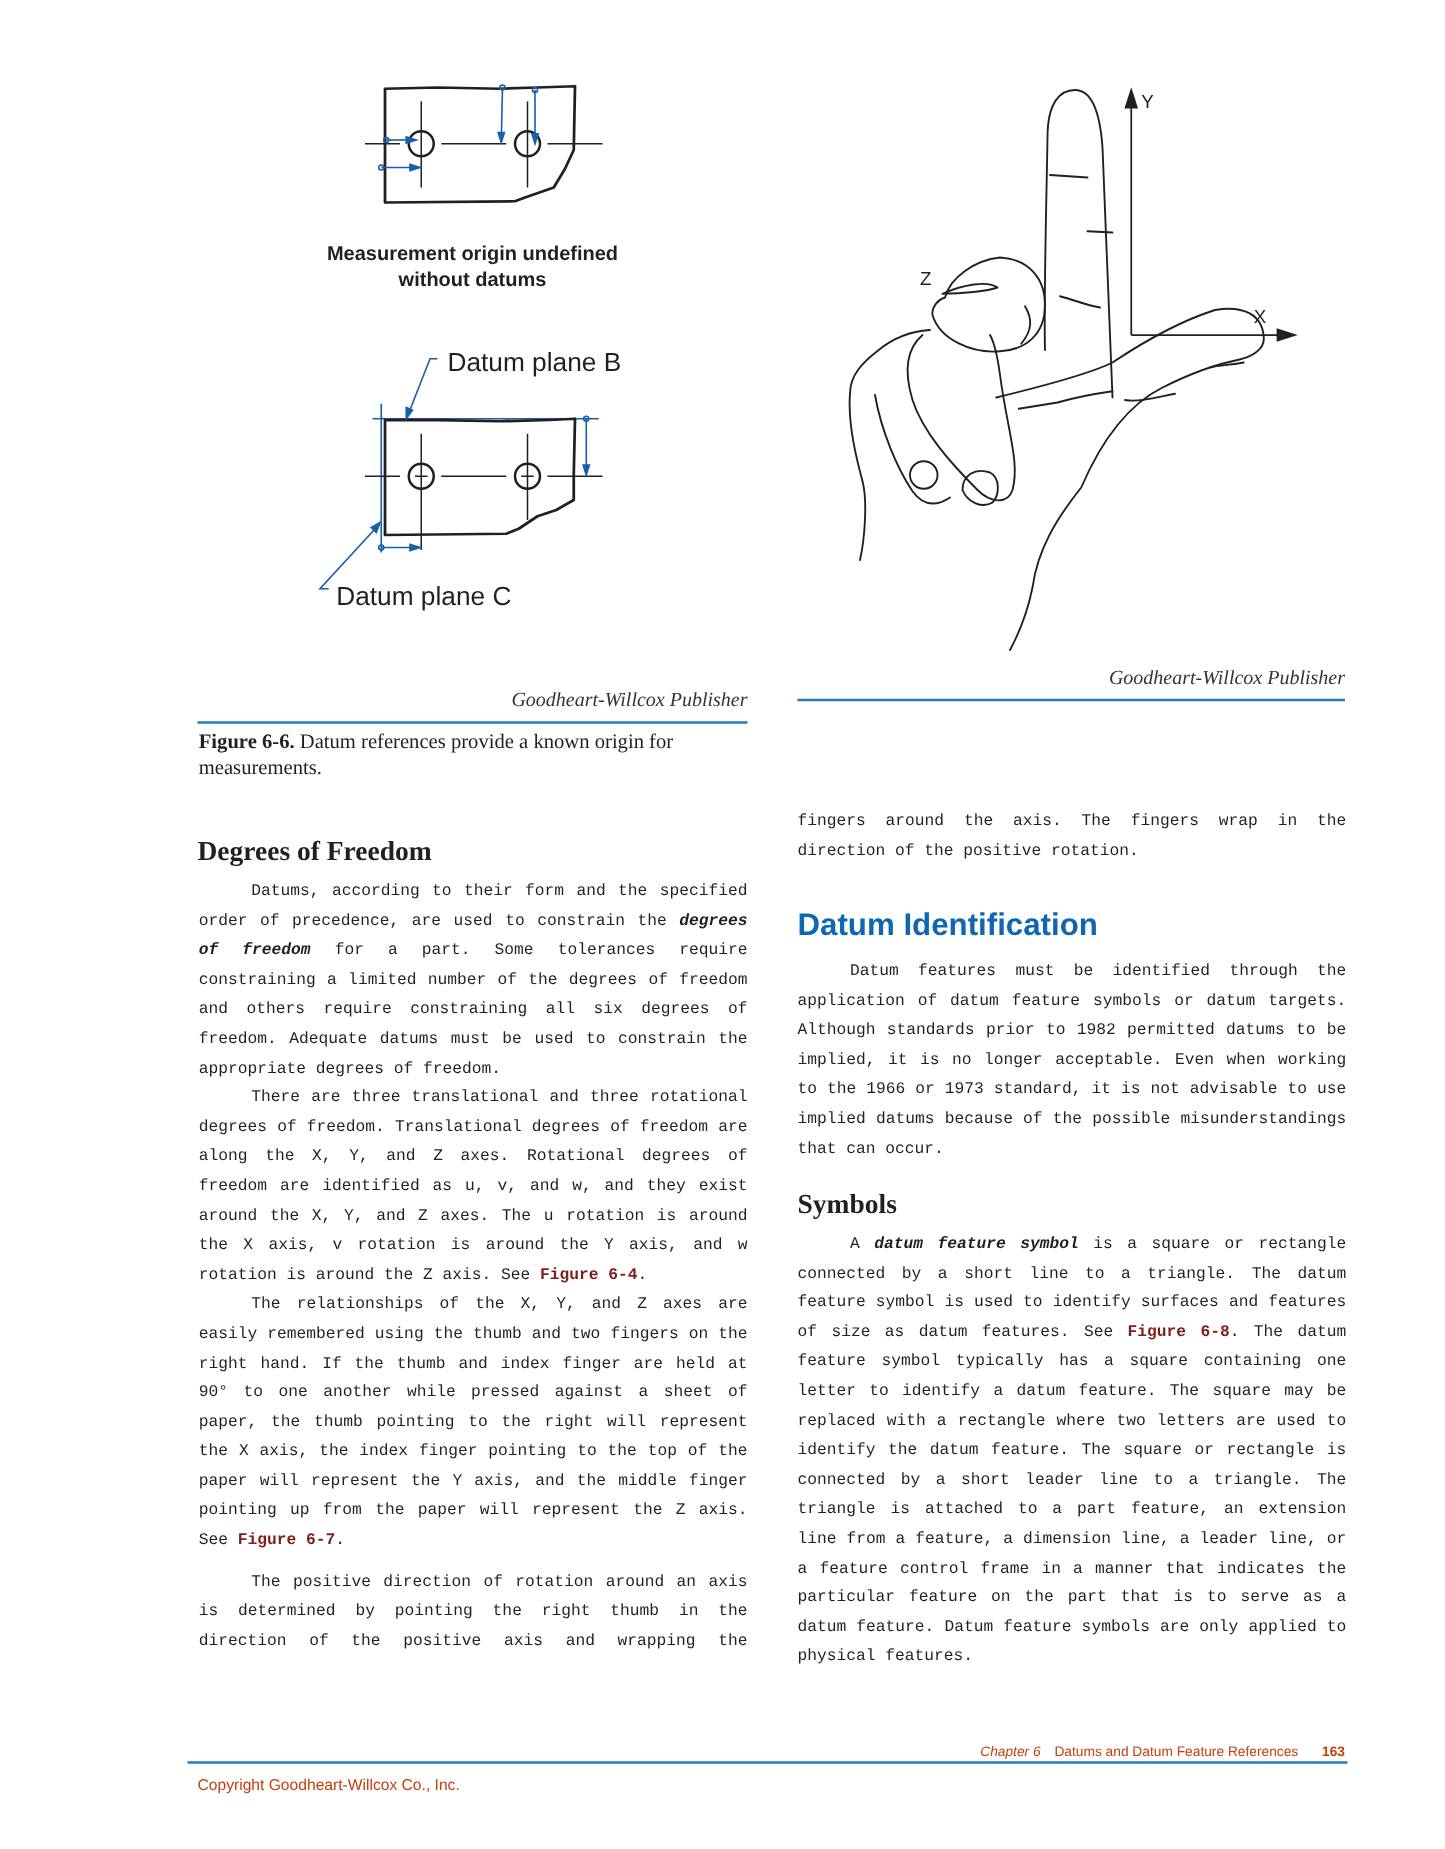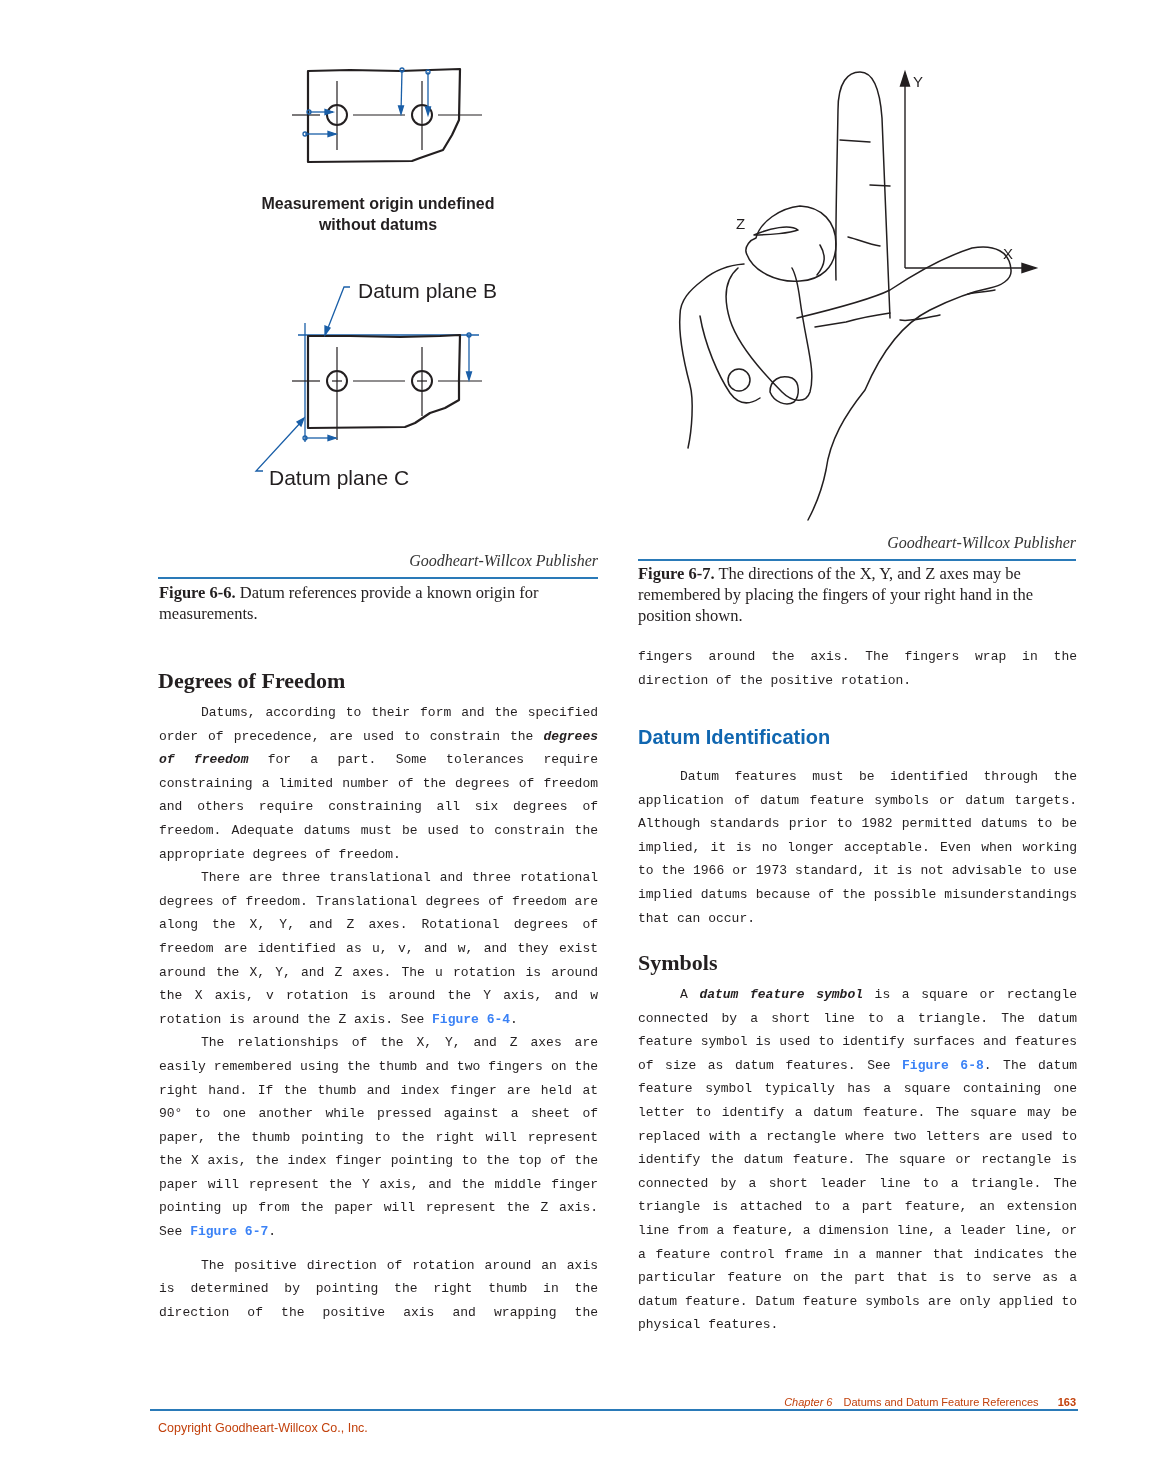--- a/index.html
+++ b/index.html
@@ -13,22 +13,22 @@
   .credit { font-family: "Liberation Serif", serif; font-style: italic; font-size: 16px;
             color: #333; text-align: right; }
   .rule { height: 2px; background: #2a7ab8; }
   .caption { font-family: "Liberation Serif", serif; font-size: 16.5px; line-height: 21px; color: #231f20; }
   .caption b { font-weight: bold; }
   .body-text { font-family: Liberation Mono, monospace; font-size: 13px; line-height: 23.6px;
                text-align: justify; color: #231f20; }
   .body-text p { margin: 0; text-indent: 42px; }
   .body-text p.noindent { text-indent: 0; }
   .h2 { font-family: "Liberation Serif", serif; font-weight: bold; font-size: 22px; color: #231f20; }
-  .h1 { font-family: "Liberation Sans", sans-serif; font-weight: bold; font-size: 20px; color: #1066b0; }
-  .link { color: #3b82f6; font-weight: bold; }
+  .h1 { font-family: "Liberation Sans", sans-serif; font-weight: bold; font-size: 25px; color: #1066b0; }
+  .link { color: #7f1d1d; font-weight: bold; }
   .term { font-weight: bold; font-style: italic; }
   .footer { font-family: "Liberation Sans", sans-serif; font-size: 13.5px; color: #c2410c; }
   svg { overflow: visible; }
 </style>
 </head>
 <body>
 
 <div class="abs" style="left:150px; top:50px; width:450px; height:580px;">
 
   <svg class="abs" style="left:0; top:0;" width="450" height="130" viewBox="150 50 450 130">
@@ -142,23 +142,20 @@
       <line x1="905" y1="268" x2="1024" y2="268"></line>
       <polygon points="1036,268 1022,263.5 1022,272.5"></polygon>
     </g>
   </svg>
   <div class="abs sans" style="left:283px; top:13px; font-size:15px;">Y</div>
   <div class="abs sans" style="left:373px; top:185px; font-size:15px;">X</div>
   <div class="abs sans" style="left:106px; top:155px; font-size:15px;">Z</div>
 
   <div class="abs credit" style="left:0; top:474px; width:446px;">Goodheart-Willcox Publisher</div>
   <div class="abs rule" style="left:8px; top:499px; width:438px;"></div>
-  <div class="abs caption" style="left:8px; top:503px; width:440px;">
-    <b>Figure 6-7.</b><span> The directions of the X, Y, and Z axes may be remembered by placing the fingers of your right hand in the position shown.</span>
-  </div>
 </div>
 
 <div class="abs h2" style="left:158px; top:668px;">Degrees of Freedom</div>
 
 <div class="abs body-text" style="left:159px; top:701px; width:439px;">
   <p><span>Datums, according to their form and the specified order of precedence, are used to constrain the </span><span class="term">degrees of freedom</span><span> for a part. Some tolerances require constraining a limited number of the degrees of freedom and others require constraining all six degrees of freedom. Adequate datums must be used to constrain the appropriate degrees of freedom.</span></p>
   <p><span>There are three translational and three rotational degrees of freedom. Translational degrees of freedom are along the X, Y, and Z axes. Rotational degrees of freedom are identified as u, v, and w, and they exist around the X, Y, and Z axes. The u rotation is around the X axis, v rotation is around the Y axis, and w rotation is around the Z axis. See </span><a class="link">Figure 6-4</a><span>.</span></p>
   <p><span>The relationships of the X, Y, and Z axes are easily remembered using the thumb and two fingers on the right hand. If the thumb and index finger are held at 90° to one another while pressed against a sheet of paper, the thumb pointing to the right will represent the X axis, the index finger pointing to the top of the paper will represent the Y axis, and the middle finger pointing up from the paper will represent the Z axis. See </span><a class="link">Figure 6-7</a><span>.</span></p>
   <p style="text-align-last: justify; margin-top: 10px;">The positive direction of rotation around an axis is determined by pointing the right thumb in the direction of the positive axis and wrapping the</p>
 </div>

